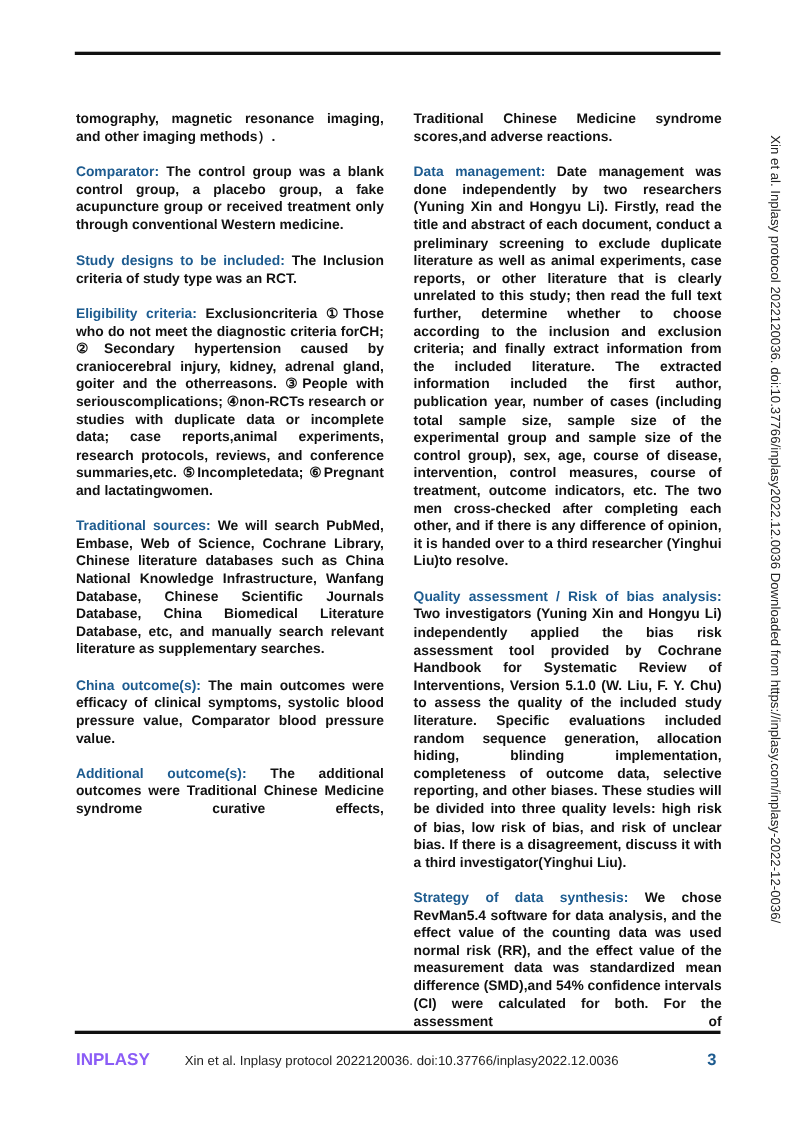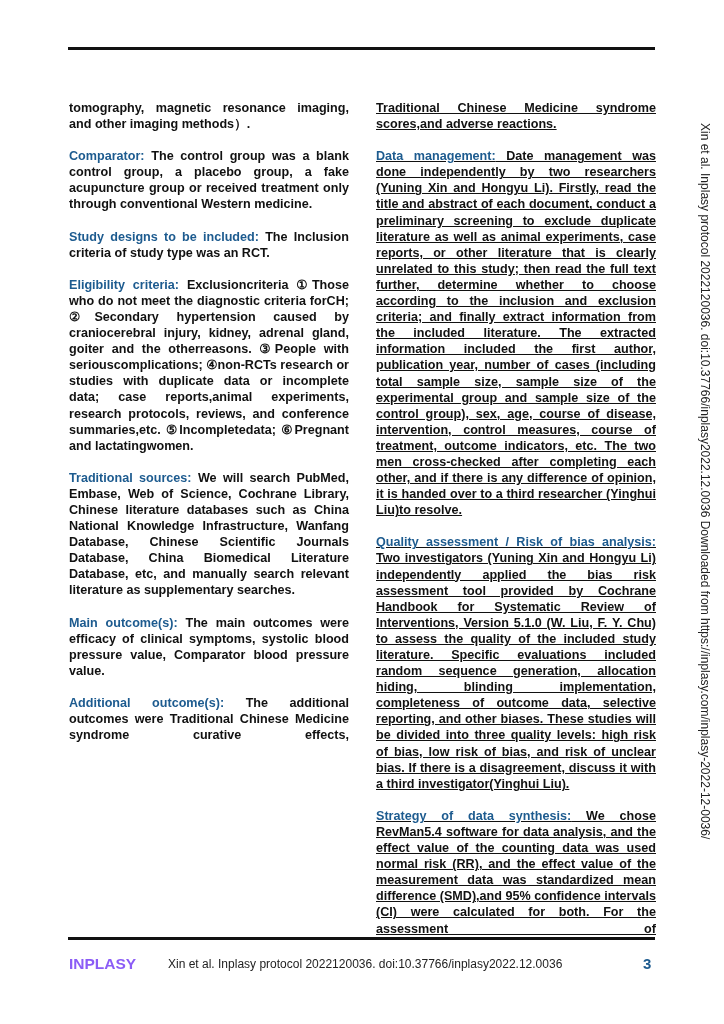--- a/index.html
+++ b/index.html
@@ -5,21 +5,21 @@
   html, body { margin: 0; padding: 0; background: #ffffff; }
   body { width: 724px; height: 1024px; position: relative; overflow: hidden;
          font-family: "Liberation Sans", sans-serif; color: #111; }
   .rule { position: absolute; left: 68px; width: 587px; height: 3px; background: #111; }
   .rule.top { top: 47px; }
   .rule.bottom { top: 937px; }
   .col { position: absolute; top: 72px; width: 280px;
          font-size: 12.6px; line-height: 16.1px; font-weight: bold;
          text-align: justify; margin-top: 28px; }
   .col.left { left: 69px; }
-  .col.right { left: 376px; text-decoration: underline; }
+  .col.right { left: 376px; }
   .col p { margin: 0 0 16px 0; }
   .col p.last { margin-bottom: 0; text-align-last: justify; }
   .lbl { color: #1d5b8f; }
   .side { position: absolute; left: 698px; top: 123px; writing-mode: vertical-rl;
           font-size: 12px; color: #222; white-space: nowrap; font-weight: normal; }
   .footer-brand { position: absolute; left: 69px; top: 955px; font-size: 15.5px;
                   font-weight: bold; color: #8b5cf6; }
   .footer-cite { position: absolute; left: 168px; top: 957px; font-size: 12px; color: #222; }
   .footer-page { position: absolute; left: 643px; top: 955px; font-size: 15px;
                  font-weight: bold; color: #1d5b8f; }
@@ -28,29 +28,29 @@
 <body>
 
 <div class="rule top"></div>
 
 <div class="col left">
   <p><span>tomography, magnetic resonance imaging, and other imaging methods）.</span></p>
   <p><span class="lbl">Comparator:</span><span> The control group was a blank control group, a placebo group, a fake acupuncture group or received treatment only through conventional Western medicine.</span></p>
   <p><span class="lbl">Study designs to be included:</span><span> The Inclusion criteria of study type was an RCT.</span></p>
   <p><span class="lbl">Eligibility criteria:</span><span> Exclusioncriteria ①Those who do not meet the diagnostic criteria forCH; ②Secondary hypertension caused by craniocerebral injury, kidney, adrenal gland, goiter and the otherreasons. ③People with seriouscomplications; ④non-RCTs research or studies with duplicate data or incomplete data; case reports,animal experiments, research protocols, reviews, and conference summaries,etc. ⑤Incompletedata; ⑥Pregnant and lactatingwomen.</span></p>
   <p><span class="lbl">Traditional sources:</span><span> We will search PubMed, Embase, Web of Science, Cochrane Library, Chinese literature databases such as China National Knowledge Infrastructure, Wanfang Database, Chinese Scientific Journals Database, China Biomedical Literature Database, etc, and manually search relevant literature as supplementary searches.</span></p>
-  <p><span class="lbl">Main outcome(s):</span><span> The main outcomes were efficacy of clinical symptoms, systolic blood pressure value, Comparator blood pressure value.</span></p>
+  <p><span class="lbl">China outcome(s):</span><span> The main outcomes were efficacy of clinical symptoms, systolic blood pressure value, Comparator blood pressure value.</span></p>
   <p class="last"><span class="lbl">Additional outcome(s):</span><span> The additional outcomes were Traditional Chinese Medicine syndrome curative effects,</span></p>
 </div>
 
 <div class="col right">
   <p><span>Traditional Chinese Medicine syndrome scores,and adverse reactions.</span></p>
   <p><span class="lbl">Data management:</span><span> Date management was done independently by two researchers (Yuning Xin and Hongyu Li). Firstly, read the title and abstract of each document, conduct a preliminary screening to exclude duplicate literature as well as animal experiments, case reports, or other literature that is clearly unrelated to this study; then read the full text further, determine whether to choose according to the inclusion and exclusion criteria; and finally extract information from the included literature. The extracted information included the first author, publication year, number of cases (including total sample size, sample size of the experimental group and sample size of the control group), sex, age, course of disease, intervention, control measures, course of treatment, outcome indicators, etc. The two men cross-checked after completing each other, and if there is any difference of opinion, it is handed over to a third researcher (Yinghui Liu)to resolve.</span></p>
   <p><span class="lbl">Quality assessment / Risk of bias analysis:</span><span> Two investigators (Yuning Xin and Hongyu Li) independently applied the bias risk assessment tool provided by Cochrane Handbook for Systematic Review of Interventions, Version 5.1.0 (W. Liu, F. Y. Chu) to assess the quality of the included study literature. Specific evaluations included random sequence generation, allocation hiding, blinding implementation, completeness of outcome data, selective reporting, and other biases. These studies will be divided into three quality levels: high risk of bias, low risk of bias, and risk of unclear bias. If there is a disagreement, discuss it with a third investigator(Yinghui Liu).</span></p>
-  <p class="last"><span class="lbl">Strategy of data synthesis:</span><span> We chose RevMan5.4 software for data analysis, and the effect value of the counting data was used normal risk (RR), and the effect value of the measurement data was standardized mean difference (SMD),and 95% confidence intervals (CI) were calculated for both. For the assessment of</span></p>
+  <p class="last"><span class="lbl">Strategy of data synthesis:</span><span> We chose RevMan5.4 software for data analysis, and the effect value of the counting data was used normal risk (RR), and the effect value of the measurement data was standardized mean difference (SMD),and 54% confidence intervals (CI) were calculated for both. For the assessment of</span></p>
 </div>
 
 <div class="side">Xin et al. Inplasy protocol 2022120036. doi:10.37766/inplasy2022.12.0036 Downloaded from https://inplasy.com/inplasy-2022-12-0036/</div>
 
 <div class="rule bottom"></div>
 <div class="footer-brand">INPLASY</div>
 <div class="footer-cite">Xin et al. Inplasy protocol 2022120036. doi:10.37766/inplasy2022.12.0036</div>
 <div class="footer-page">3</div>
 
 </body></html>

